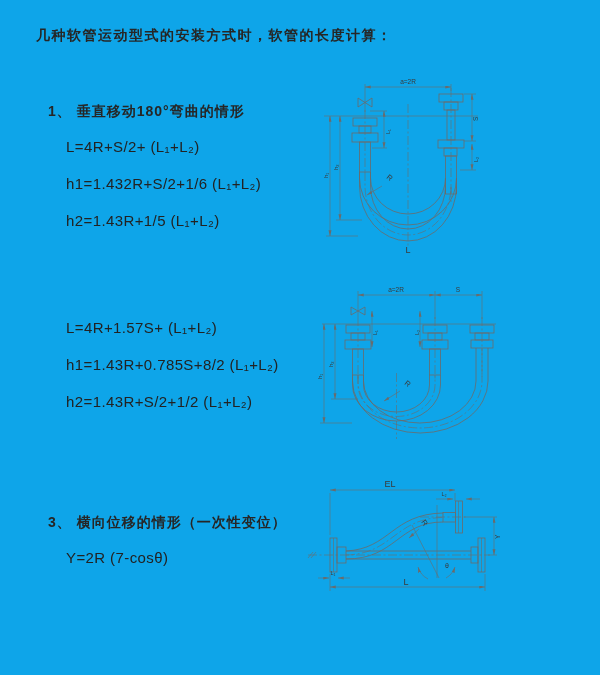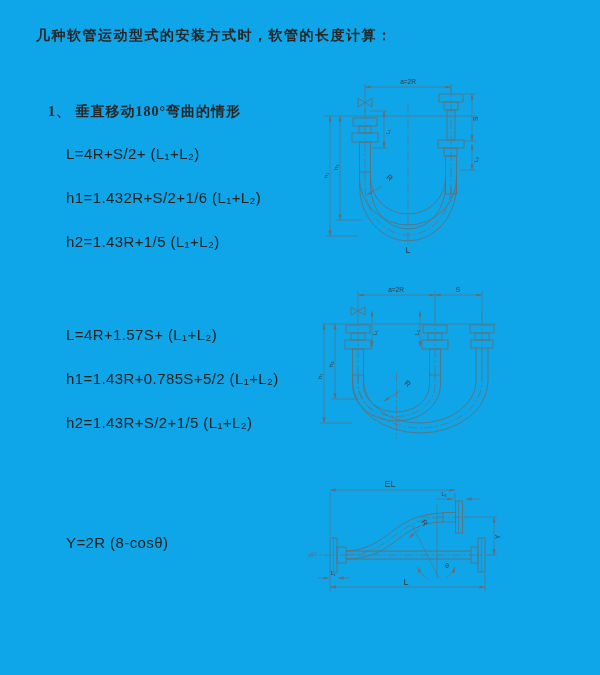--- a/index.html
+++ b/index.html
@@ -2,22 +2,22 @@
 <html><head>
 <meta charset="utf-8">
 <style>
   html,body{margin:0;padding:0;background:#ffffff;}
   body{width:600px;height:675px;position:relative;overflow:hidden;
        font-family:"Liberation Sans","DejaVu Sans",sans-serif;color:#2b2b2b;}
   .page{position:absolute;inset:0;background:#0ea5e9;}
   .title{position:absolute;left:36px;top:27px;font-size:14px;font-weight:bold;
          letter-spacing:1.5px;color:#262626;}
   .sec{position:absolute;left:48px;width:270px;}
-  .sec-heading{font-size:14px;font-weight:bold;letter-spacing:1px;color:#262626;height:22px;font-family:Liberation Serif, serif;}
-  .formula{font-size:15px;margin-left:18px;margin-top:20px;height:24px;
+  .sec-heading{font-size:14px;font-weight:bold;letter-spacing:1px;color:#262626;height:22px;}
+  .formula{font-size:15px;margin-left:18px;margin-top:13px;height:24px;
            color:#222;letter-spacing:0.4px;white-space:nowrap;}
   #sec1{top:103px;} #sec2{top:306px;} #sec3{top:514px;}
   .diagram{position:absolute;}
   #d1{left:308px;top:74px;} #d2{left:310px;top:281px;} #d3{left:300px;top:475px;}
   svg{display:block;}
   svg line,svg path,svg rect,svg polyline{stroke:#6b6b6b;stroke-width:0.8;fill:none;}
   svg .thin{stroke-width:0.6;}
   svg .cl{stroke-dasharray:9 2.5 2 2.5;stroke-width:0.6;}
   svg text{fill:#3a3a3a;stroke:none;font-family:"Liberation Sans","DejaVu Sans",sans-serif;}
 </style>
@@ -120,22 +120,22 @@
         <text transform="translate(78,104) rotate(38)" font-size="7.5">R</text>
         <line x1="74" y1="112" x2="59" y2="121" class="thin" marker-end="url(#arr1)"></line>
       </g>
 
       <text x="100" y="179" font-size="9" text-anchor="middle">L</text>
     </svg>
   </div>
 
   <div class="sec" id="sec2">
     <div class="formula">L=4R+1.57S+ (L₁+L₂)</div>
-    <div class="formula">h1=1.43R+0.785S+5/2 (L₁+L₂)</div>
-    <div class="formula">h2=1.43R+S/2+1/5 (L₁+L₂)</div>
+    <div class="formula">h1=1.43R+0.785S+8/2 (L₁+L₂)</div>
+    <div class="formula">h2=1.43R+S/2+1/2 (L₁+L₂)</div>
   </div>
 
   <div class="diagram" id="d2">
     <svg width="290" height="170" viewBox="0 0 290 170">
       <defs>
         <marker id="arr2" markerWidth="10" markerHeight="6" refX="9.5" refY="2.5" orient="auto-start-reverse">
           <polygon points="0,0 9.5,2.5 0,5" fill="#6b6b6b" stroke="none"></polygon>
         </marker>
         <pattern id="braid2" patternUnits="userSpaceOnUse" width="3.4" height="3.4">
           <path d="M0,3.4 L3.4,0 M0,0 L3.4,3.4" stroke="#8a8a8a" stroke-width="0.45"></path>
@@ -213,21 +213,22 @@
       </g>
 
       <g>
         <text transform="translate(94,103) rotate(38)" font-size="7.5">R</text>
         <line x1="90" y1="110" x2="74" y2="120" class="thin" marker-end="url(#arr2)"></line>
       </g>
     </svg>
   </div>
 
   <div class="sec" id="sec3">
-    <div class="formula">Y=2R (8-cosθ)</div>
+    <div class="sec-heading">3、 横向位移的情形（一次性变位）</div>
+    <div class="formula">Y=2R (7-cosθ)</div>
   </div>
 
   <div class="diagram" id="d3">
     <svg width="300" height="140" viewBox="0 0 300 140">
       <defs>
         <marker id="arr3" markerWidth="10" markerHeight="6" refX="9.5" refY="2.5" orient="auto-start-reverse">
           <polygon points="0,0 9.5,2.5 0,5" fill="#6b6b6b" stroke="none"></polygon>
         </marker>
       </defs>
 

